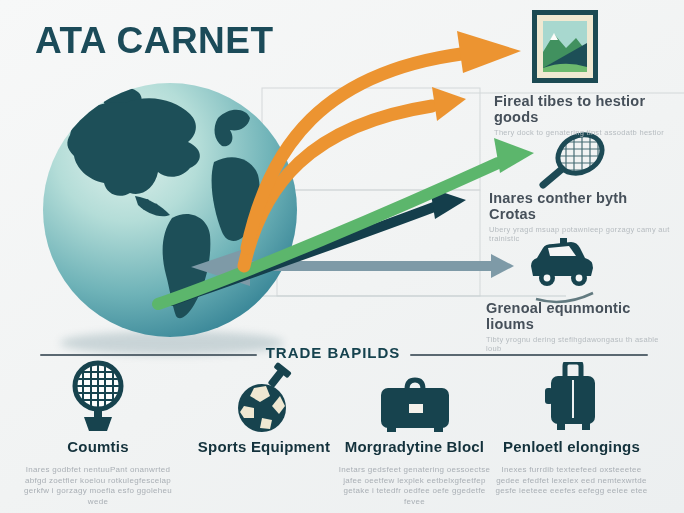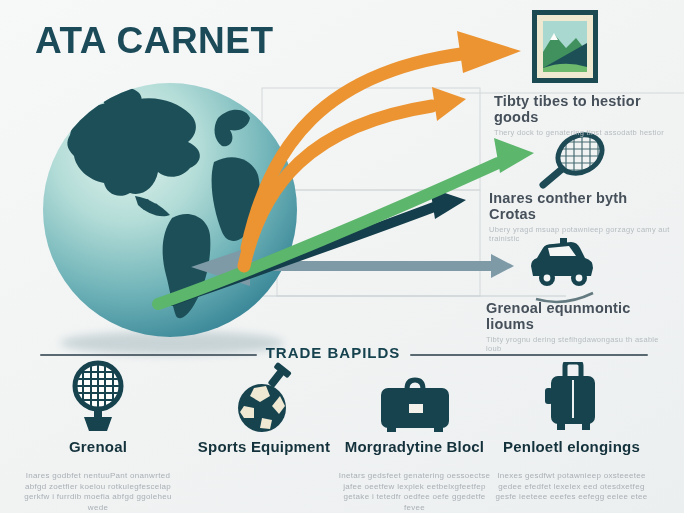--- a/index.html
+++ b/index.html
@@ -21,21 +21,21 @@
   
   .trade-heading{left:0;top:344px;width:666px;text-align:center;font-size:15px;font-weight:700;
     color:#15424e;letter-spacing:1px;}
   .rule{height:2px;background:#5a6871;border-radius:1px;}
   .rule-left{left:40px;top:354px;width:217px;}
   .rule-right{left:410px;top:354px;width:238px;}
   
   .col{text-align:center;}
   .col .icon-wrap{height:72px;display:flex;align-items:flex-end;justify-content:center;}
   .col-label{margin-top:4px;font-size:15px;font-weight:700;color:#14323c;letter-spacing:.2px;}
-  .col-body{margin-top:16px;font-size:8px;line-height:10.5px;color:#a9afb5;letter-spacing:.3px;}
+  .col-body{margin-top:10px;font-size:8px;line-height:10.5px;color:#a9afb5;letter-spacing:.3px;}
   .col1{left:18px;top:362px;width:160px;}
   .col2{left:184px;top:362px;width:160px;}
   .col3{left:332px;top:362px;width:165px;}
   .col4{left:489px;top:362px;width:165px;}
   svg{display:block;}
 </style>
 </head>
 <body>
 
 <div class="canvas">
@@ -153,21 +153,21 @@
     <rect x="33" y="0" width="7" height="8" fill="#17434e"></rect>
     <path d="M4 28 Q4 22 10 20 L16 10 Q18 6 26 6 L44 4 Q50 4 53 10 L58 20 Q66 22 66 30 L64 38 L6 38 Z" fill="#17434e"></path>
     <polygon points="21,10 42,8 49,18 23,18" fill="#f4f6f6"></polygon>
     <circle cx="20" cy="40" r="8" fill="#17434e"></circle>
     <circle cx="20" cy="40" r="3.4" fill="#f4f6f6"></circle>
     <circle cx="52" cy="40" r="8" fill="#17434e"></circle>
     <circle cx="52" cy="40" r="3.4" fill="#f4f6f6"></circle>
   </svg>
 
   <div class="abs sec1">
-    <div class="sec-title">Tibty tibes to hestior goods</div>
+    <div class="sec-title">Fireal tibes to hestior goods</div>
     <div class="sec-sub">Thery dock to genatering tinst assodatb hestior</div>
   </div>
   <div class="abs sec2">
     <div class="sec-title">Inares conther byth Crotas</div>
     <div class="sec-sub">Ubery yragd msuap potawnieep gorzagy camy aut trainistic</div>
   </div>
   <div class="abs sec3">
     <div class="sec-title">Grenoal equnmontic lioums</div>
     <div class="sec-sub">Tibty yrognu dering stefihgdawongasu th asable loub</div>
   </div>
@@ -194,25 +194,25 @@
           <line x1="7" y1="12" x2="49" y2="12"></line>
             <line x1="7" y1="19" x2="49" y2="19"></line>
           <line x1="7" y1="26" x2="49" y2="26"></line>
             <line x1="7" y1="33" x2="49" y2="33"></line>
           <line x1="7" y1="40" x2="49" y2="40"></line>
         </g>
         <rect x="24" y="49" width="8" height="9" fill="#17434e"></rect>
         <polygon points="14,57 42,57 37,71 19,71" fill="#17434e"></polygon>
       </svg>
     </div>
-    <div class="col-label">Grenoal</div>
+    <div class="col-label">Coumtis</div>
     <div class="col-body">
       <div>Inares godbfet nentuuPant onanwrted</div>
       <div>abfgd zoetfier koelou rotkulegfescelap</div>
-      <div>gerkfw i furrdib moefia abfgd ggoleheu wede</div>
+      <div>gerkfw i gorzagy moefia esfo ggoleheu wede</div>
     </div>
   </div>
 
   <div class="abs col col2">
     <div class="icon-wrap">
       <svg width="64" height="72" viewBox="0 0 64 72">
         <g transform="rotate(38 46 14)">
           <rect x="42" y="8" width="8" height="18" rx="2" fill="#17434e"></rect>
           <rect x="37" y="3" width="18" height="7" rx="2" fill="#17434e"></rect>
         </g>
@@ -250,19 +250,19 @@
         <path d="M22 15 L22 4 Q22 0 26 0 L34 0 Q38 0 38 4 L38 15" fill="none" stroke="#17434e" stroke-width="5"></path>
         <rect x="14" y="61" width="8" height="7" fill="#17434e"></rect>
         <rect x="39" y="61" width="8" height="7" fill="#17434e"></rect>
         <rect x="2" y="26" width="8" height="16" rx="3" fill="#17434e"></rect>
         <rect x="8" y="14" width="44" height="48" rx="7" fill="#17434e"></rect>
         <line x1="30" y1="18" x2="30" y2="56" stroke="#eef1f1" stroke-width="2"></line>
       </svg>
     </div>
     <div class="col-label">Penloetl elongings</div>
     <div class="col-body">
-      <div>Inexes gesdfwt potawnieep oxsteeetee</div>
-      <div>gedee efedfet lexelex eed otesdxetfeg</div>
+      <div>Inexes furrdib texteefeed oxsteeetee</div>
+      <div>gedee efedfet lexelex eed nemtexwrtde</div>
       <div>gesfe ieeteee eeefes eefegg eelee etee</div>
     </div>
   </div>
 
 </div>
 
 </body></html>

